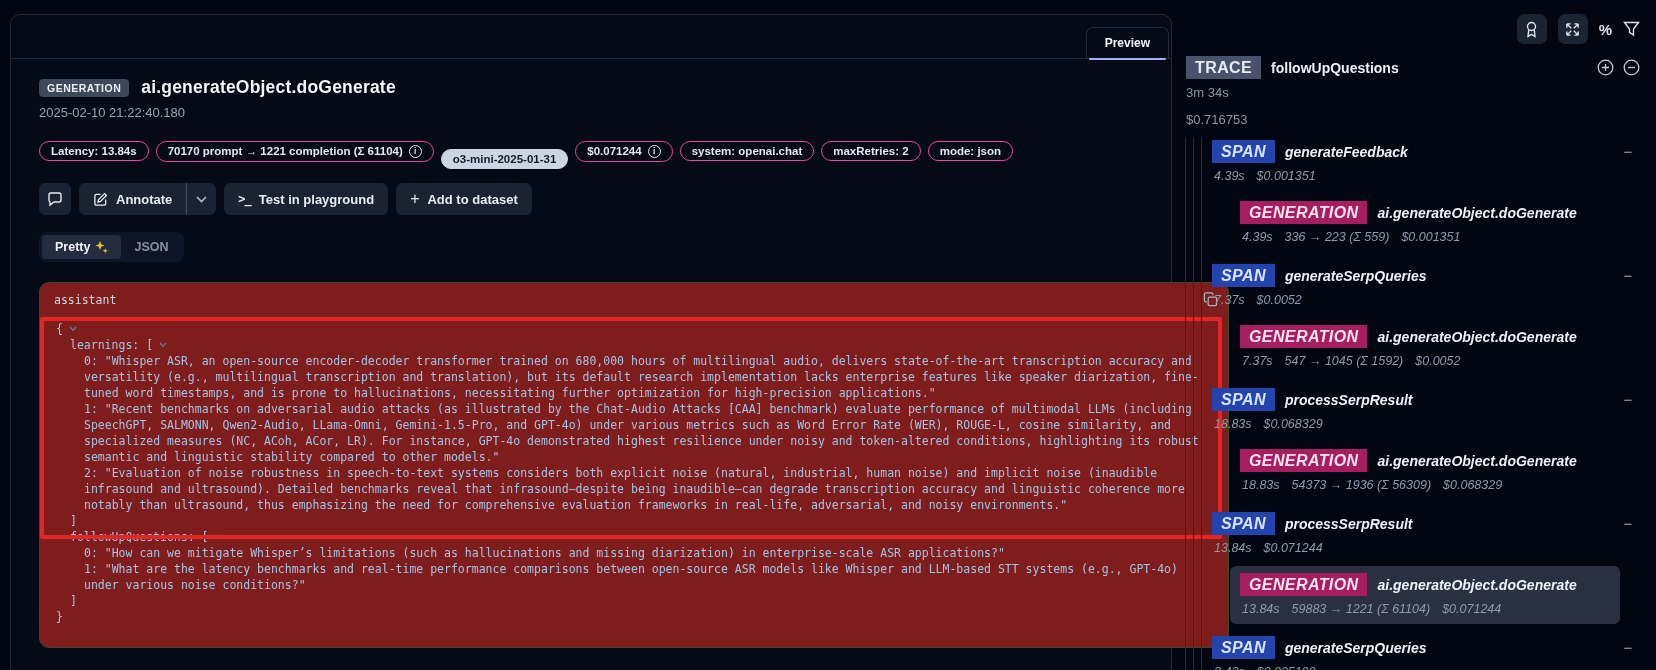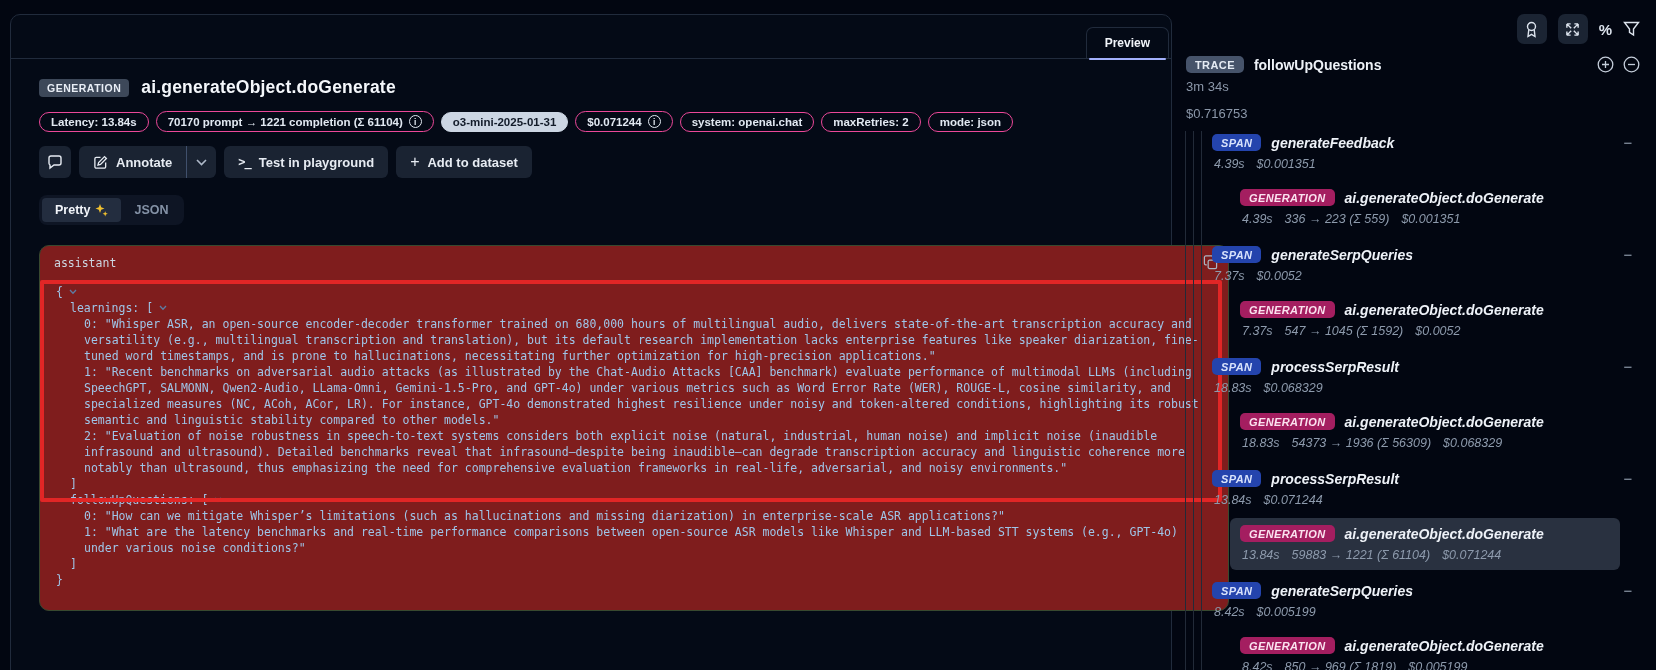--- a/index.html
+++ b/index.html
@@ -17,21 +17,21 @@
   .panel-content { padding:16px 28px 24px; }
   .title-row { display:flex; align-items:center; gap:12px; margin-top:2px; }
   .type-badge { background:#3d4859; color:#e9eef6; font-size:10.5px; font-weight:700; letter-spacing:.5px;
     padding:3px 8px; border-radius:4px; }
   .obs-title { font-size:17.5px; font-weight:700; color:#f4f7fb; letter-spacing:.2px; }
   .timestamp { margin-top:7px; font-size:13px; color:#97a3b5; }
 
   .pill-row { margin-top:13px; display:flex; align-items:center; gap:7px; flex-wrap:nowrap; }
   .pill { display:inline-flex; align-items:center; gap:6px; border:1px solid #ec4899; border-radius:999px;
     padding:3px 11px; font-size:11.5px; font-weight:700; color:#e1e8f1; white-space:nowrap; }
-  .pill.light { background:#ccd6e3; border-color:#ccd6e3; color:#121b29; }
+  .pill.light { background:#ccd6e3; border-color:#ccd6e3; color:#121b29;margin-top:16px; }
   .info-i { width:13px; height:13px; border:1.2px solid currentColor; border-radius:50%;
     display:inline-flex; align-items:center; justify-content:center; font-size:8.5px; font-weight:700; }
 
   .action-row { margin-top:14px; display:flex; align-items:center; gap:8px; }
   .btn { background:#1a2332; border:none; border-radius:6px; height:32px; display:inline-flex; align-items:center;
     gap:8px; padding:0 14px; font-size:13px; font-weight:700; color:#e7ecf3; font-family:inherit; cursor:pointer; }
   .btn.icon-only { width:32px; padding:0; justify-content:center; }
   .btn.annotate { border-radius:6px 0 0 6px; }
   .btn.caret { border-radius:0 6px 6px 0; width:30px; padding:0; justify-content:center; border-left:1px solid #40506c; }
   .split { display:inline-flex; }
@@ -57,21 +57,21 @@
 
   
   .sidebar { position:absolute; left:1182px; top:0; width:474px; height:670px; padding:14px 16px 0 0; }
   .side-tools { display:flex; justify-content:flex-end; align-items:center; gap:11px; }
   .tool-btn { width:30px; height:30px; background:#1b2433; border:none; border-radius:7px;
     display:inline-flex; align-items:center; justify-content:center; color:#dde4ee; cursor:pointer; }
   .tool-plain { background:none; border:none; color:#dde4ee; display:inline-flex; align-items:center; cursor:pointer; }
   .pct { font-size:15px; font-weight:700; }
 
   .trace-row { margin-top:12px; display:flex; align-items:center; gap:10px; padding-left:4px; }
-  .badge { font-size:11px; font-weight:700; letter-spacing:.4px; padding:2.5px 9px; border-radius:5px; white-space:nowrap; }
+  .badge { font-size:16px; font-weight:700; letter-spacing:.4px; padding:2.5px 9px; border-radius:0; white-space:nowrap; }
   .badge-trace { background:#46536a; color:#e5ebf4; }
   .badge-span { background:#2444ad; color:#d9e3fc; }
   .badge-gen { background:#a41e60; color:#fbe2ef; }
   .row-label { font-size:14px; font-weight:700; color:#eef2f8; }
   .trace-actions { margin-left:auto; display:flex; gap:9px; color:#c4cdda; }
   .trace-metrics { margin-top:6px; padding-left:4px; font-size:13px; color:#8b97a9; display:flex; gap:12px;flex-direction:column; }
 
   .tree { position:relative; margin-top:10px; padding-left:30px; }
   .guide { position:absolute; top:0; bottom:-40px; width:1px; background:#222a38; }
   .g1 { left:3px; } .g2 { left:11px; } .g3 { left:19px; }
@@ -91,20 +91,21 @@
 <div class="main-panel">
   <div class="tabbar">
     <div class="tab-preview">Preview</div>
   </div>
   <div class="panel-content">
 
     <div class="title-row">
       <span class="type-badge">GENERATION</span>
       <span class="obs-title">ai.generateObject.doGenerate</span>
     </div>
+    <div class="timestamp">2025-02-10 21:22:40.180</div>
 
     <div class="pill-row">
       <span class="pill">
           <span>Latency: 13.84s</span>
         </span>
       <span class="pill">
           <span>70170 prompt → 1221 completion (Σ 61104)</span>
           <span class="info-i">i</span>
         </span>
       <span class="pill light">

